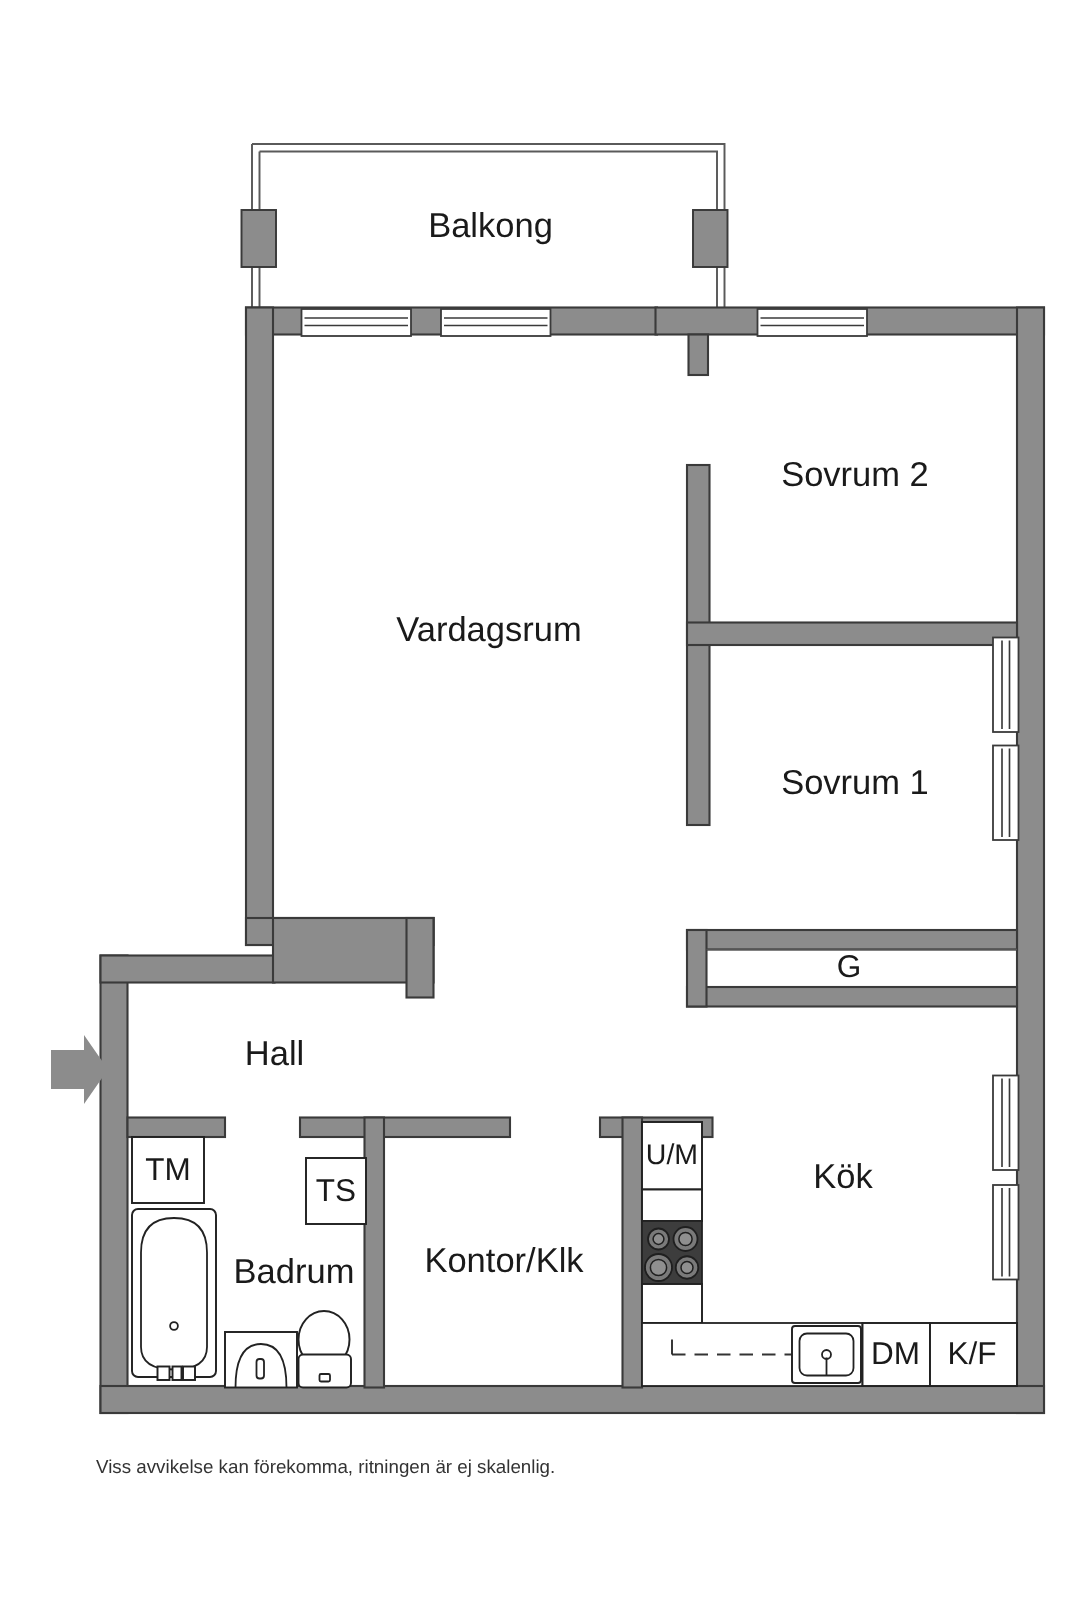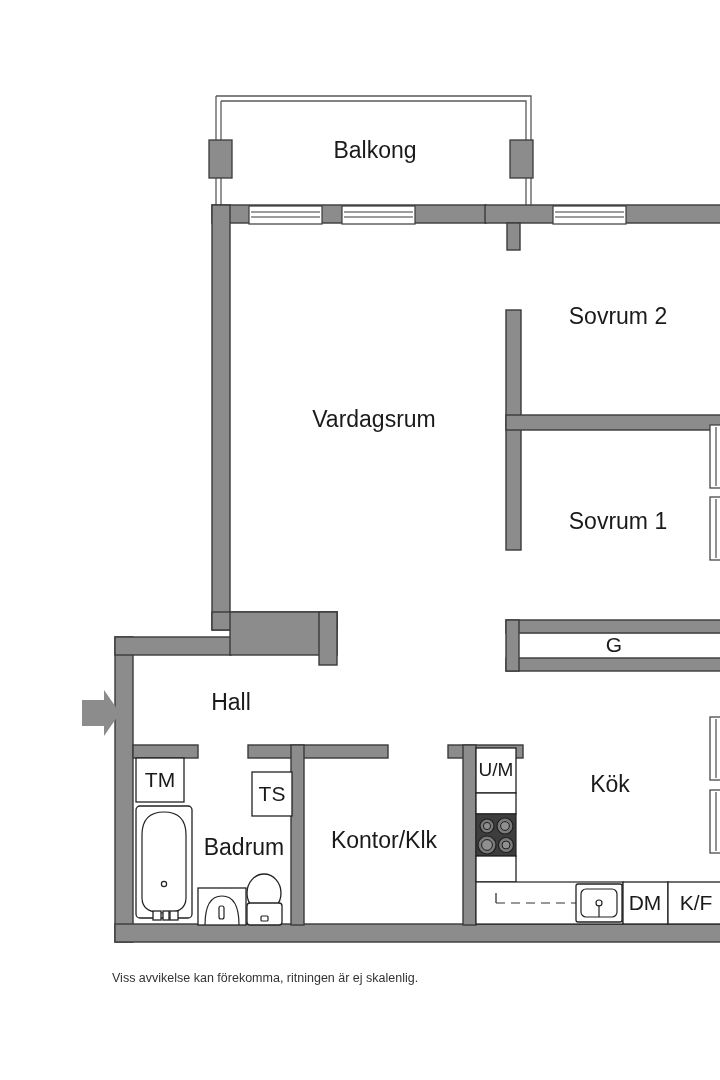--- a/index.html
+++ b/index.html
@@ -12,21 +12,20 @@
     width: 720px;
     height: 1080px;
     font-family: "Liberation Sans", sans-serif;
     overflow: hidden;
   }
   #plan-root {
     position: relative;
     width: 589px;
     height: 1080px;
     background: #ffffff;
-    padding-left: 48px;
   }
   svg#floorplan {
     display: block;
     width: 720px;
     height: 1080px;
   }
   .wall {
     fill: #8c8c8c;
     stroke: #3a3a3a;
     stroke-width: 1.4;

